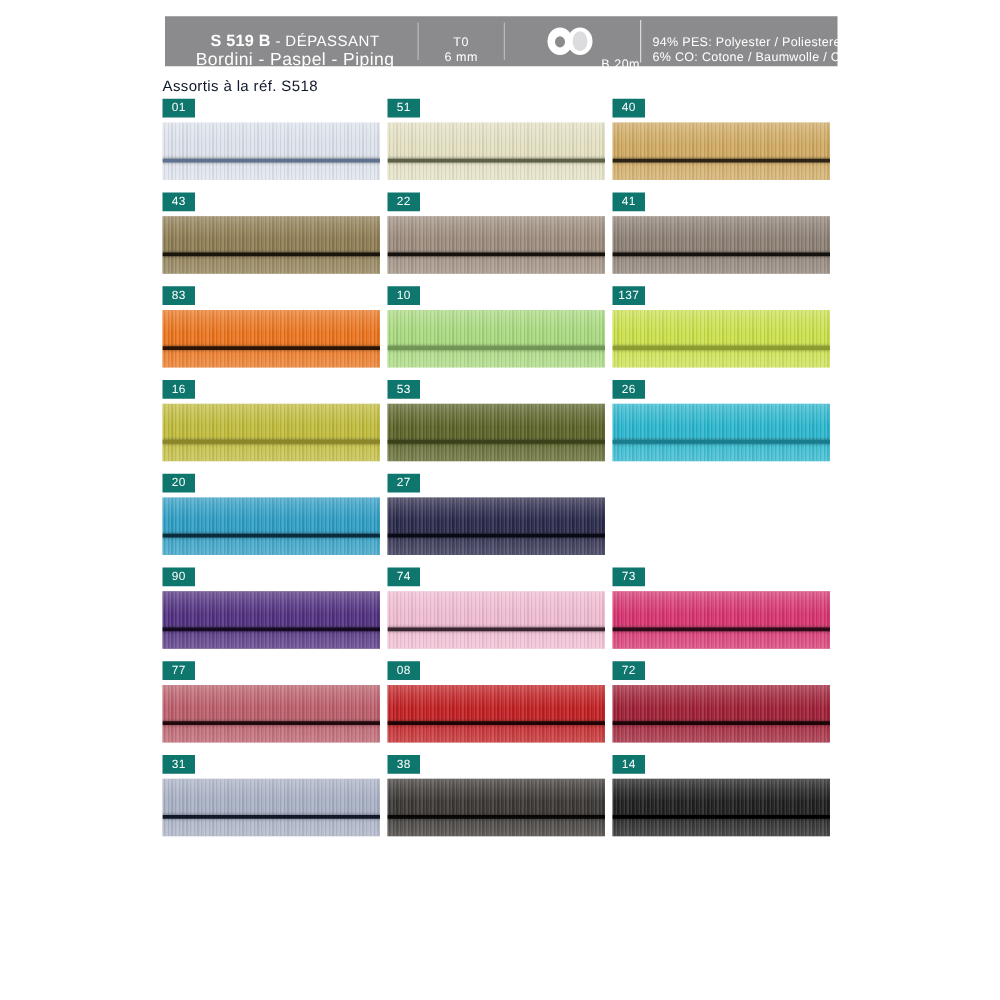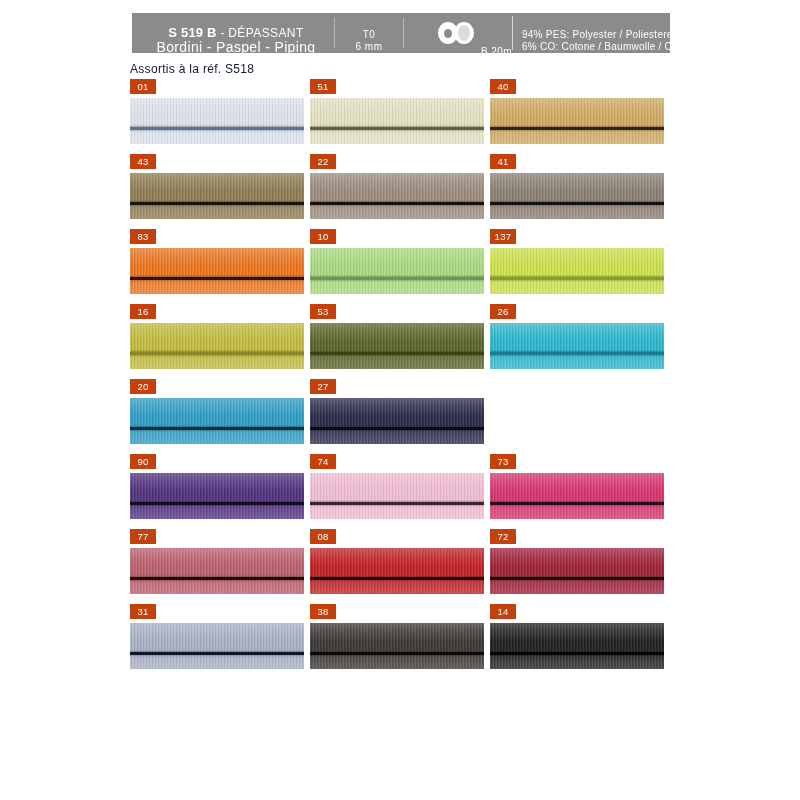--- a/index.html
+++ b/index.html
@@ -181,21 +181,21 @@
   .cell {
     width: 179px;
     margin-right: 1px;
     position: relative;
   }
   .cell:last-child { margin-right: 0; }
 
   .code-chip {
     width: 26px;
     height: 15px;
-    background: #c2410c;
+    background: #0f766e;
     color: #ffffff;
     font-size: 9.5px;
     line-height: 15px;
     text-align: center;
     letter-spacing: 0.3px;
     box-sizing: border-box;
   }
 
   .swatch {
     position: relative;

